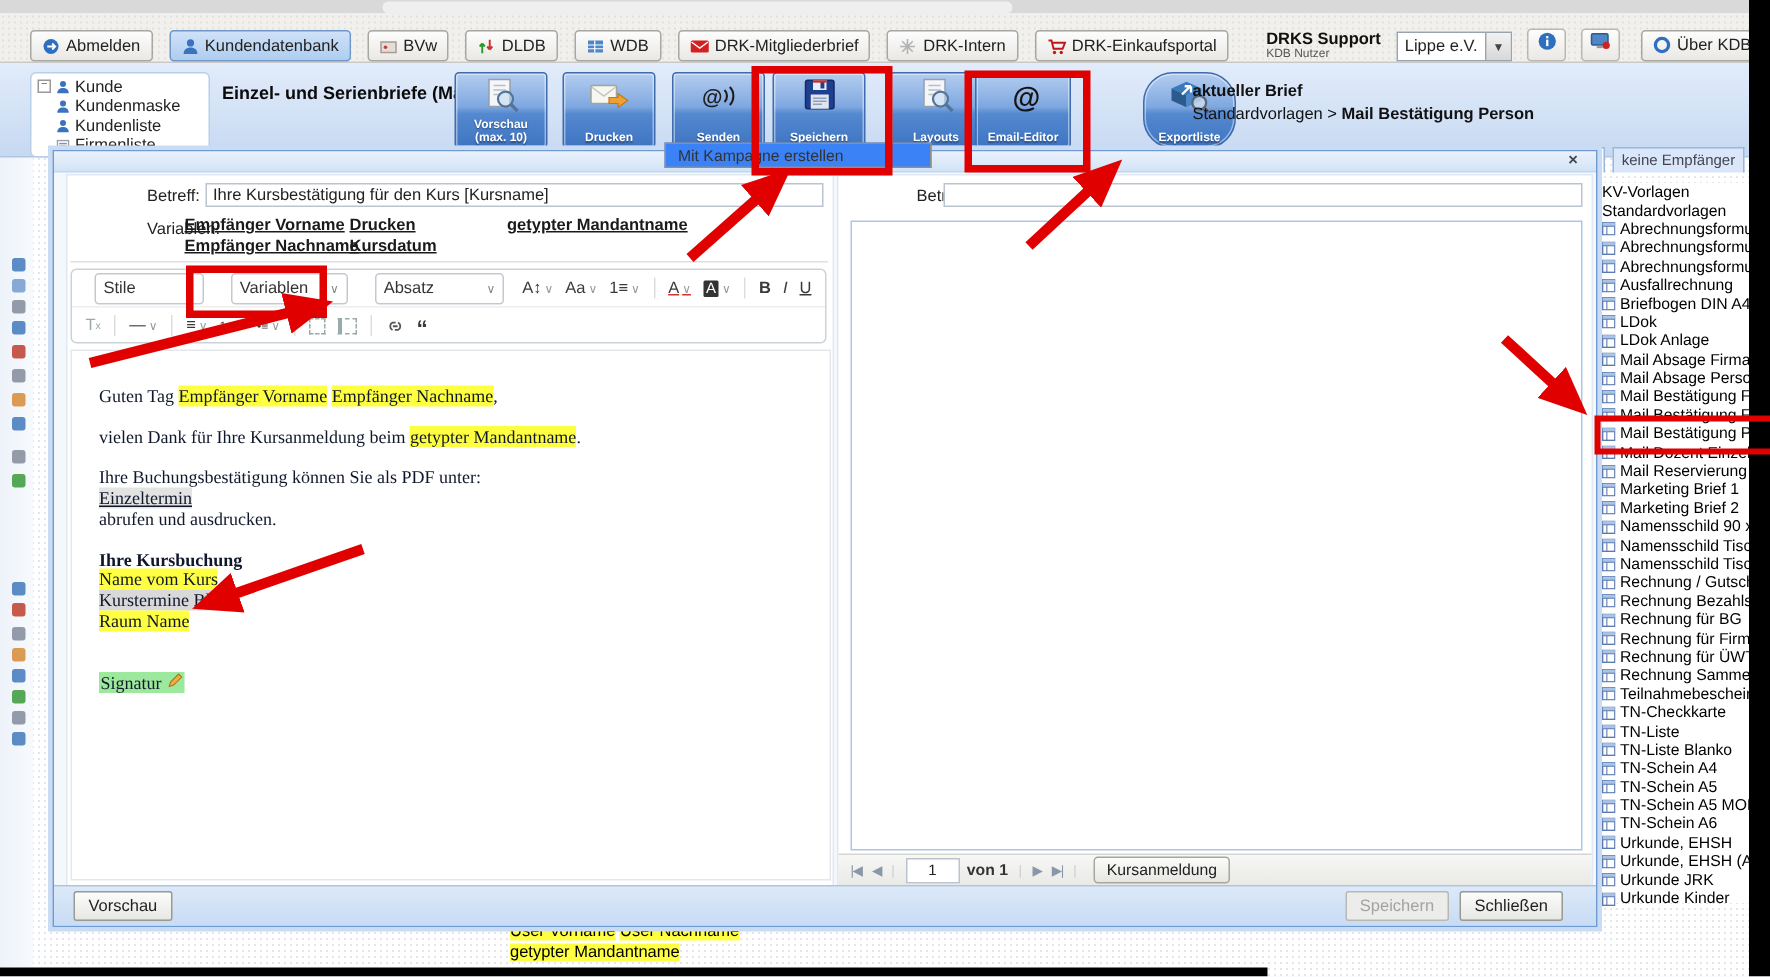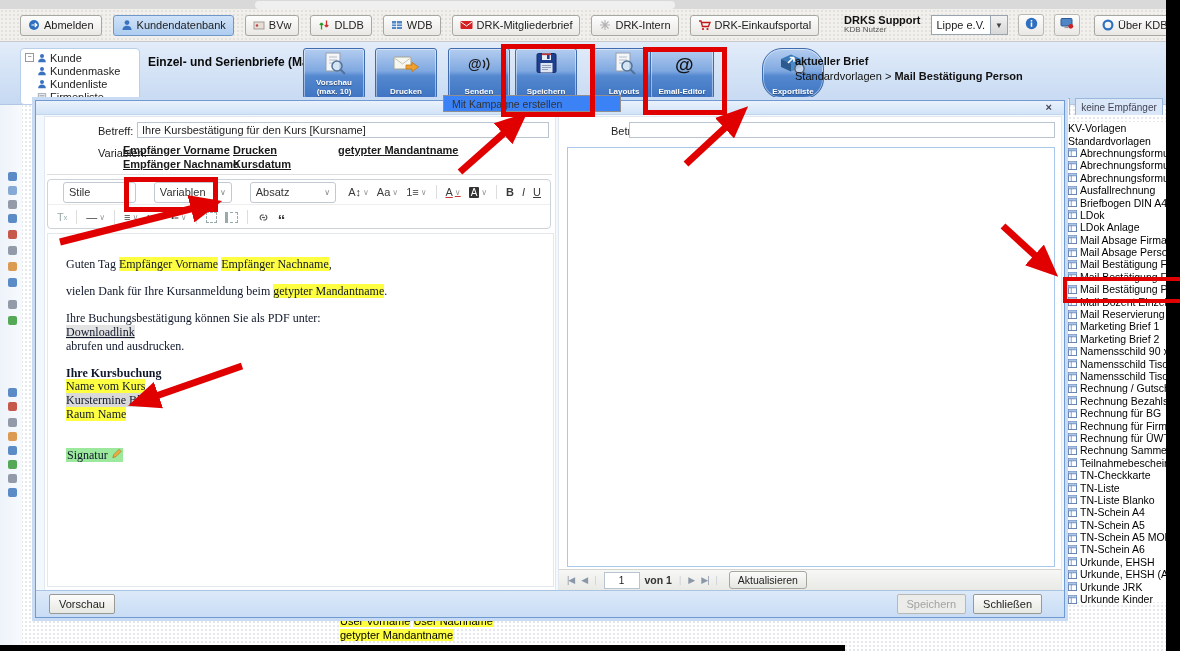--- a/index.html
+++ b/index.html
@@ -8,21 +8,21 @@
     font-family:"Liberation Sans","DejaVu Sans",sans-serif;
     background:#fff;
     background-image:radial-gradient(#e3e7ec 0.7px, transparent 0.8px);
     background-size:4px 4px;
   }
   
   #browser-strip{position:absolute;left:0;top:0;width:1180px;height:9px;background:#d9d9d9;z-index:14;overflow:hidden;}
   #browser-strip .addr{position:absolute;left:255px;top:1px;width:420px;height:8px;background:#efefef;border-radius:4px;}
   
   #top-toolbar{position:absolute;left:0;top:9px;width:1180px;height:33px;background:#f1f0ed;
-    border-bottom:1px solid #c9c9c9;z-index:15;display:flex;align-items:center;padding:0 84px 0 20px;box-sizing:border-box;
+    border-bottom:1px solid #c9c9c9;z-index:15;display:flex;align-items:flex-end;padding:0 84px 0 20px;box-sizing:border-box;
     background-image:radial-gradient(#e2e0dc 0.7px, transparent 0.8px);background-size:4px 4px;}
   .tb-btn{display:flex;align-items:center;height:19px;padding:0 7px;margin-right:11px;font-size:11px;color:#222;
     background:linear-gradient(#fdfdfd,#e9e8e5);border:1px solid #a8a8a2;border-radius:3px;white-space:nowrap;cursor:default;}
   .tb-btn.active{background:linear-gradient(#cfe2f8,#aecdf0);border-color:#6f97c8;}
   .tb-btn .ic{margin-right:4px;display:inline-flex;}
   #support-block{margin-left:14px;line-height:10px;white-space:nowrap;}
   #support-title{font-size:11px;font-weight:bold;color:#111;}
   #support-sub{font-size:8px;color:#555;}
   #org-select{margin-left:10px;width:172px;height:18px;border:1px solid #9aa4ae;background:#fff;display:flex;align-items:center;font-size:11px;color:#222;}
   #org-select .val{flex:1;padding:0 5px;overflow:hidden;white-space:nowrap;}
@@ -477,21 +477,21 @@
         </div>
       </div>
 
       <div id="editor-area">
         <div id="editor-body">
             <div><span>Guten Tag </span><span class="hl-yellow">Empfänger Vorname</span><span> </span><span class="hl-yellow">Empfänger Nachname</span><span>,</span></div>
             <div>&nbsp;</div>
             <div><span>vielen Dank für Ihre Kursanmeldung beim </span><span class="hl-yellow">getypter Mandantname</span><span>.</span></div>
             <div>&nbsp;</div>
             <div><span>Ihre Buchungsbestätigung können Sie als PDF unter:</span></div>
-            <div><span class="hl-gray-link">Downloadlink</span></div>
+            <div><span class="hl-gray-link">Einzeltermin</span></div>
             <div><span>abrufen und ausdrucken.</span></div>
             <div>&nbsp;</div>
             <div><span class="seg-bold">Ihre Kursbuchung</span></div>
             <div><span class="hl-yellow">Name vom Kurs</span></div>
             <div><span class="hl-gray">Kurstermine Block</span></div>
             <div><span class="hl-yellow">Raum Name</span></div>
             <div>&nbsp;</div>
             <div>&nbsp;</div>
             <div><span class="hl-green">Signatur<span> <svg width="11" height="11" viewBox="0 0 12 12">
                     <path d="M2 10.5l1-3.2 5.8-5.8 2.2 2.2-5.8 5.8z" fill="#f0b040" stroke="#a87420" stroke-width="0.8"></path>
@@ -507,21 +507,21 @@
       <div id="pagination">
         <span class="pg-ctl">|◀</span>
         <span class="pg-ctl">◀</span>
         <span class="pg-sep">|</span>
         <input id="pg-input" value="1" style="">
         <span id="pg-of">von 1</span>
         <span class="pg-sep">|</span>
         <span class="pg-ctl">▶</span>
         <span class="pg-ctl">▶|</span>
         <span class="pg-sep">|</span>
-        <span id="pg-refresh">Aktualisieren</span>
+        <span id="pg-refresh">Kursanmeldung</span>
       </div>
     </div>
 
     <div class="dlg-footer">
       <span class="ftr-btn first">Vorschau</span>
       <span class="ftr-spacer"></span>
       <span class="ftr-btn disabled">Speichern</span>
       <span class="ftr-btn">Schließen</span>
     </div>
   </div>

